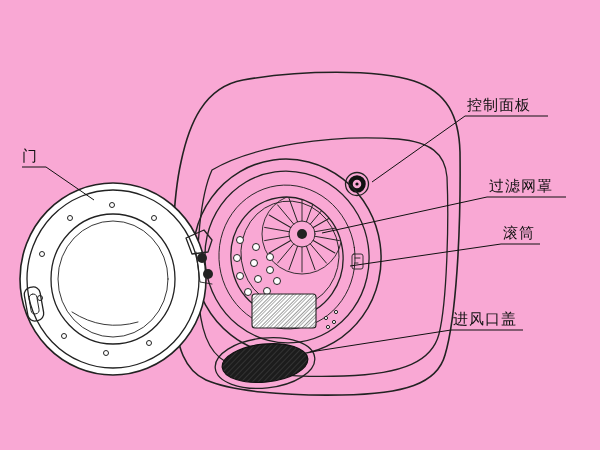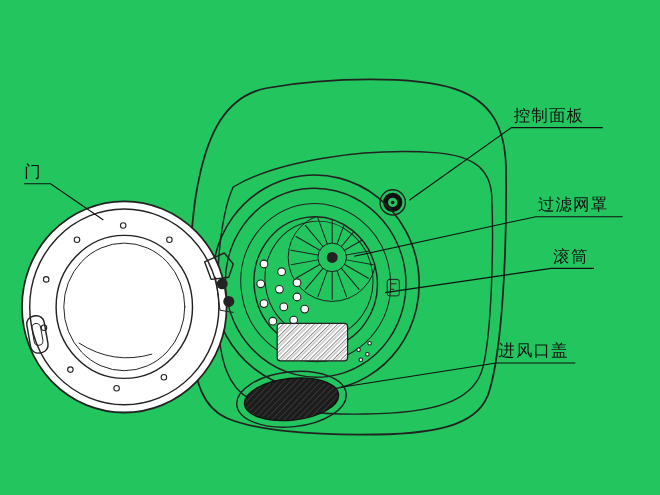--- a/index.html
+++ b/index.html
@@ -1,19 +1,19 @@
 <!DOCTYPE html>
 <html><head>
 <meta charset="utf-8">
 <style>
   html,body{margin:0;padding:0;background:#fff;}
   #stage{
     position:relative;
     width:600px;height:450px;
-    background:#22c55e;
+    background:#f9a8d4;
     overflow:hidden;
     font-family:"Liberation Sans", sans-serif;
   }
   svg{display:block;}
   .st{stroke:#222;fill:none;stroke-width:1.3;stroke-linecap:round;stroke-linejoin:round;}
   .thin{stroke:#222;fill:none;stroke-width:0.9;stroke-linecap:round;}
   .ld{stroke:#111;fill:none;stroke-width:1;}
   .dot{fill:#fff;stroke:#222;stroke-width:1;}
   .lbl{font-family:"Liberation Sans", sans-serif;font-size:15px;fill:#111;letter-spacing:1px;}
 </style>

